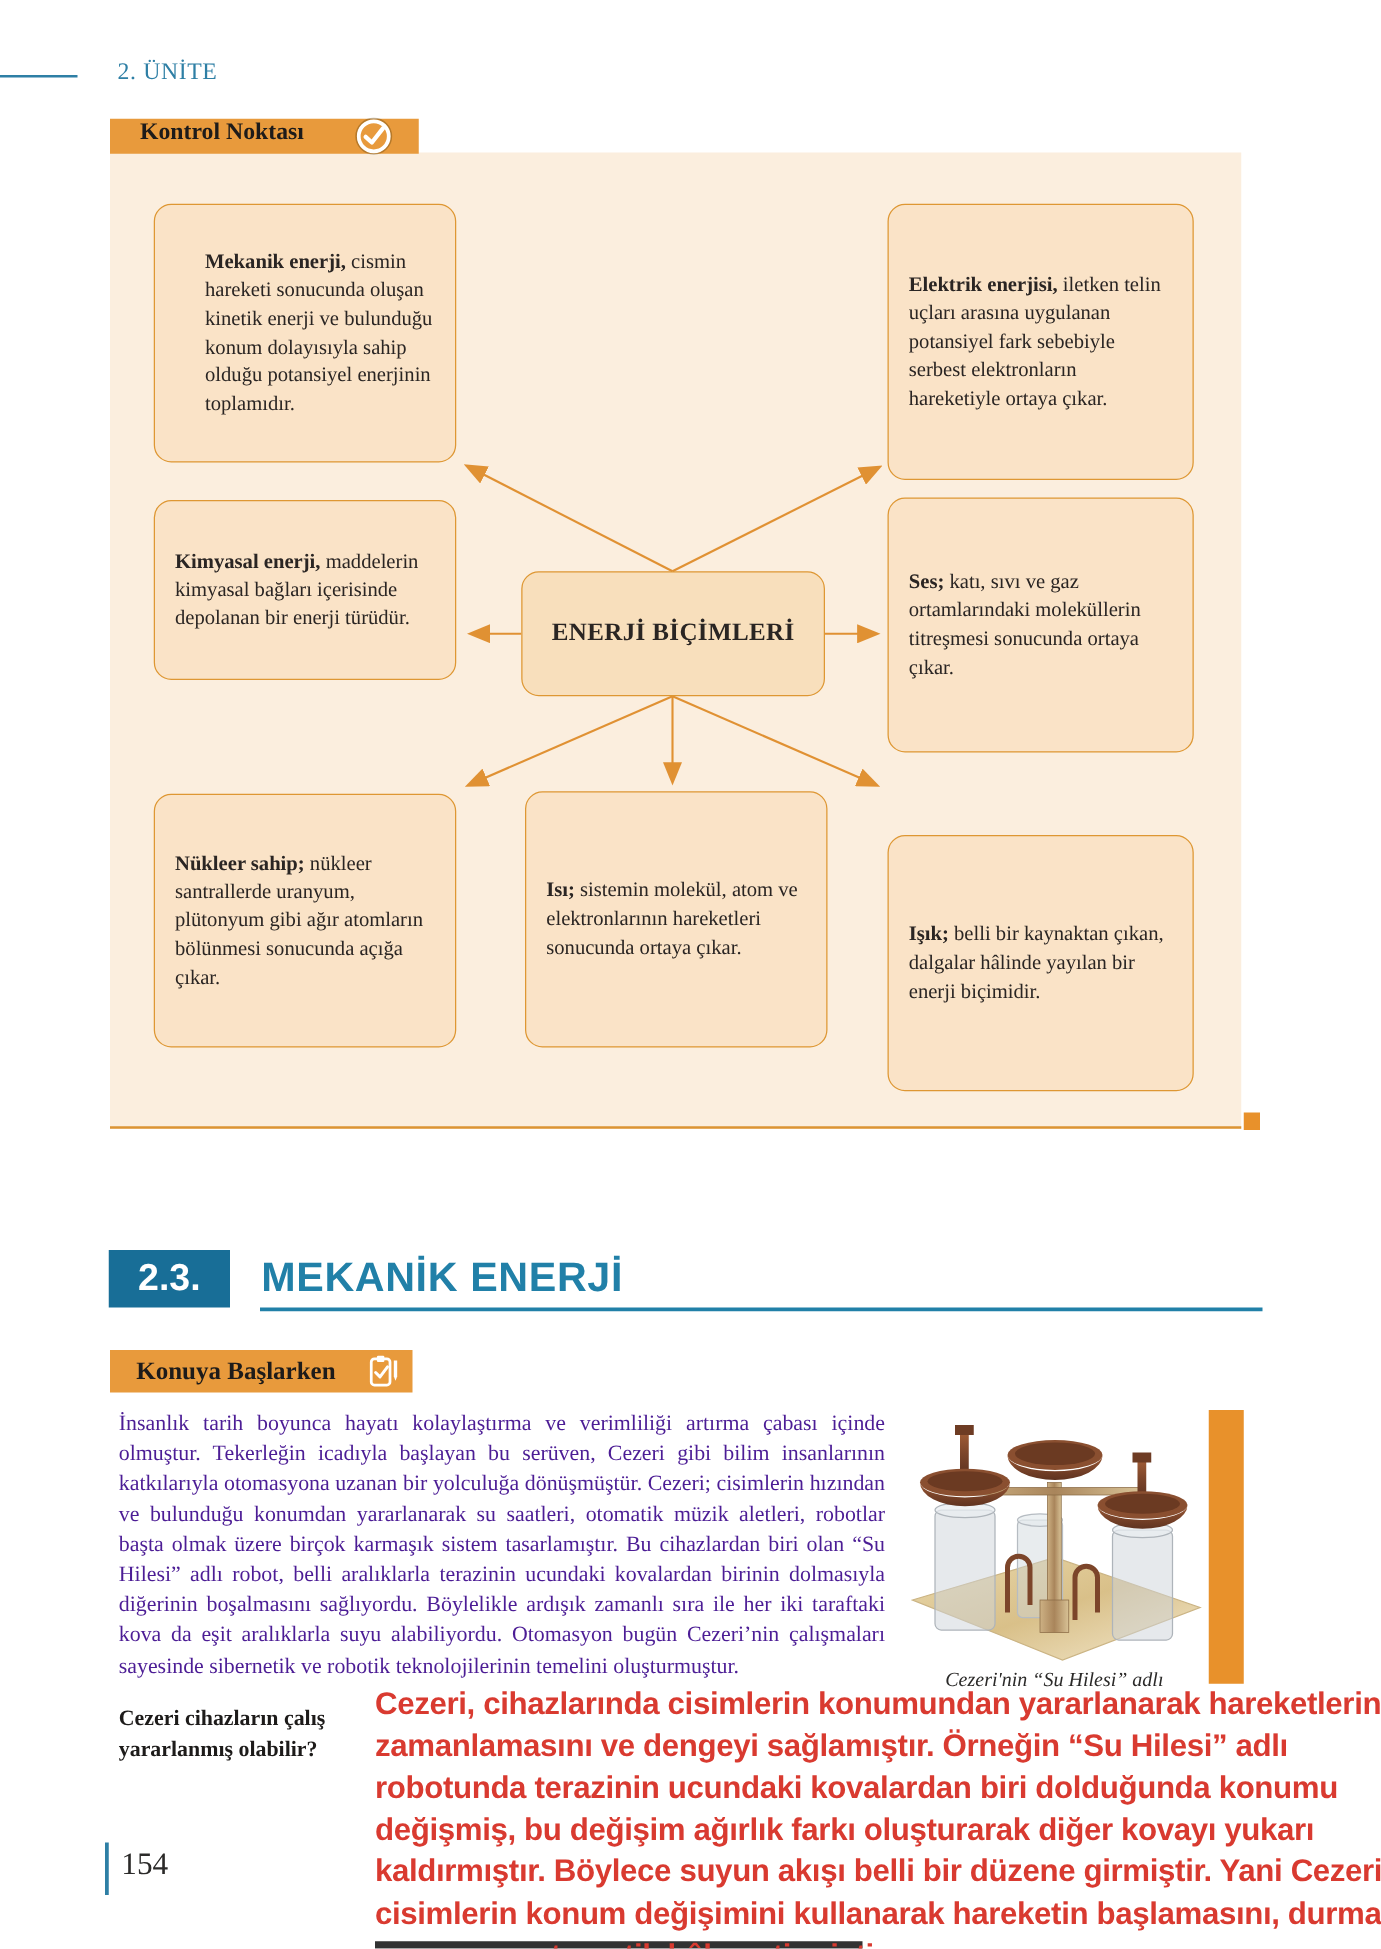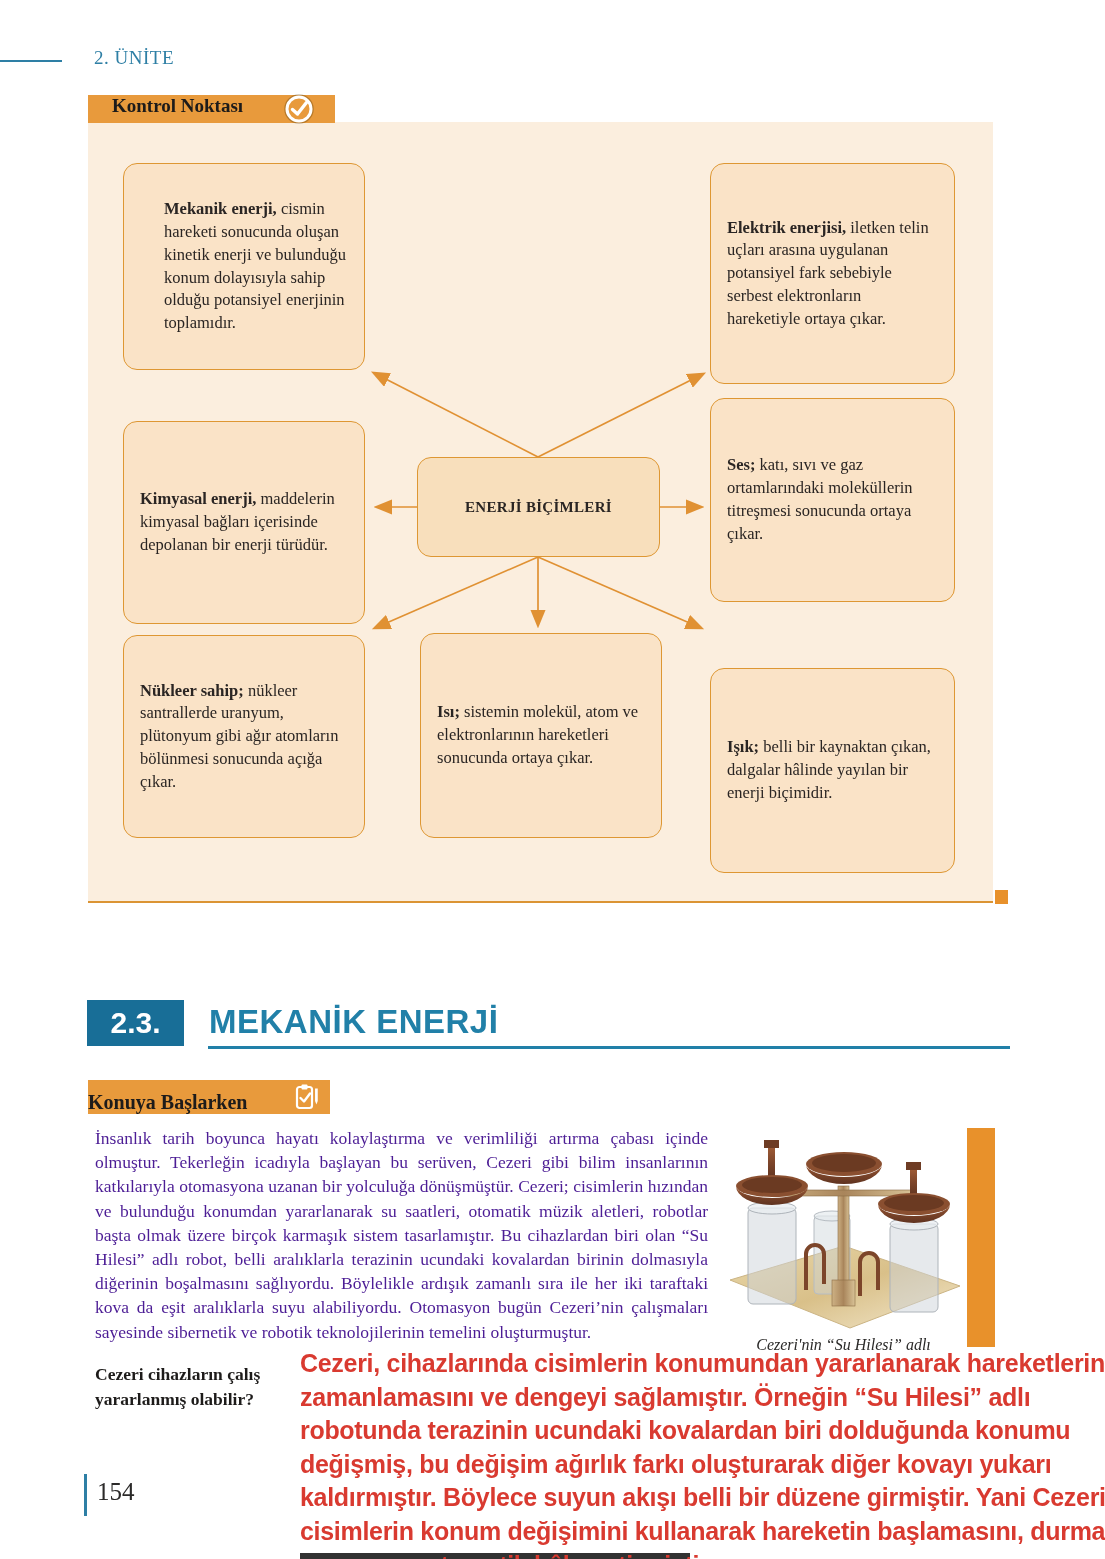--- a/index.html
+++ b/index.html
@@ -25,40 +25,40 @@
   .panel{position:absolute;left:88px;top:122px;width:905px;height:781px;background:var(--panel-bg);
          border-bottom:2px solid #DB9434;box-sizing:border-box;}
   .arrows{position:absolute;left:88px;top:122px;width:905px;height:781px;}
 
   .dbox{position:absolute;background:var(--box-fill);border:1.5px solid var(--orange-border);
         border-radius:14px;display:flex;align-items:center;box-sizing:border-box;
         padding:14px 16px;font-size:16.5px;line-height:1.38;color:#2a2523;}
   .dbox p{margin:0;}
   .b1{left:123px;top:163px;width:242px;height:207px;padding-left:40px;}
   .b2{left:710px;top:163px;width:245px;height:221px;align-items:center;}
-  .b3{left:123px;top:400px;width:242px;height:203px;margin-top:21px;}
+  .b3{left:123px;top:400px;width:242px;height:144px;}
   .b4{left:710px;top:398px;width:245px;height:204px;}
   .b5{left:123px;top:635px;width:242px;height:203px;}
   .b6{left:420px;top:633px;width:242px;height:205px;}
   .b7{left:710px;top:668px;width:245px;height:205px;}
   .center-box{left:417px;top:457px;width:243px;height:100px;background:var(--center-fill);
-      justify-content:center;text-align:center;font-weight:bold;font-size:15px;letter-spacing:.3px;}
+      justify-content:center;text-align:center;font-weight:bold;font-size:20px;letter-spacing:.3px;}
   .corner-square{position:absolute;left:995px;top:890px;width:13px;height:14px;background:var(--bar-orange);}
 
   
   .sec-num{position:absolute;left:87px;top:1000px;width:97px;height:46px;background:var(--teal-dark);
     color:#fff;display:flex;align-items:center;justify-content:center;
     font-family:"Liberation Sans","DejaVu Sans",sans-serif;font-weight:bold;font-size:30px;}
   .sec-title{position:absolute;left:209px;top:1003px;font-family:"Liberation Sans","DejaVu Sans",sans-serif;
     font-weight:bold;font-size:33px;color:var(--teal-title);letter-spacing:.5px;}
   .sec-underline{position:absolute;left:208px;top:1046px;width:802px;height:3px;background:var(--teal-title);}
 
   
   .topic-banner{position:absolute;left:88px;top:1080px;width:242px;height:34px;background:var(--orange);
-    display:flex;align-items:flex-end;padding-left:0;box-sizing:border-box;
+    display:flex;align-items:center;padding-left:21px;box-sizing:border-box;
     font-weight:bold;font-size:20px;color:#1d1b1a;}
   .clip-icon{position:absolute;left:205px;top:3px;width:28px;height:28px;}
 
   .para{position:absolute;left:95px;top:1126px;width:613px;font-size:17.5px;line-height:24.2px;
         text-align:justify;color:#4c1d95;}
 
   .photo{position:absolute;left:722px;top:1128px;width:243px;height:208px;background:#fff;}
   .caption{position:absolute;left:722px;top:1336px;width:243px;text-align:center;
            font-style:italic;font-size:16px;color:#2b2a29;}
   .orange-bar{position:absolute;left:967px;top:1128px;width:28px;height:219px;background:var(--bar-orange);}

